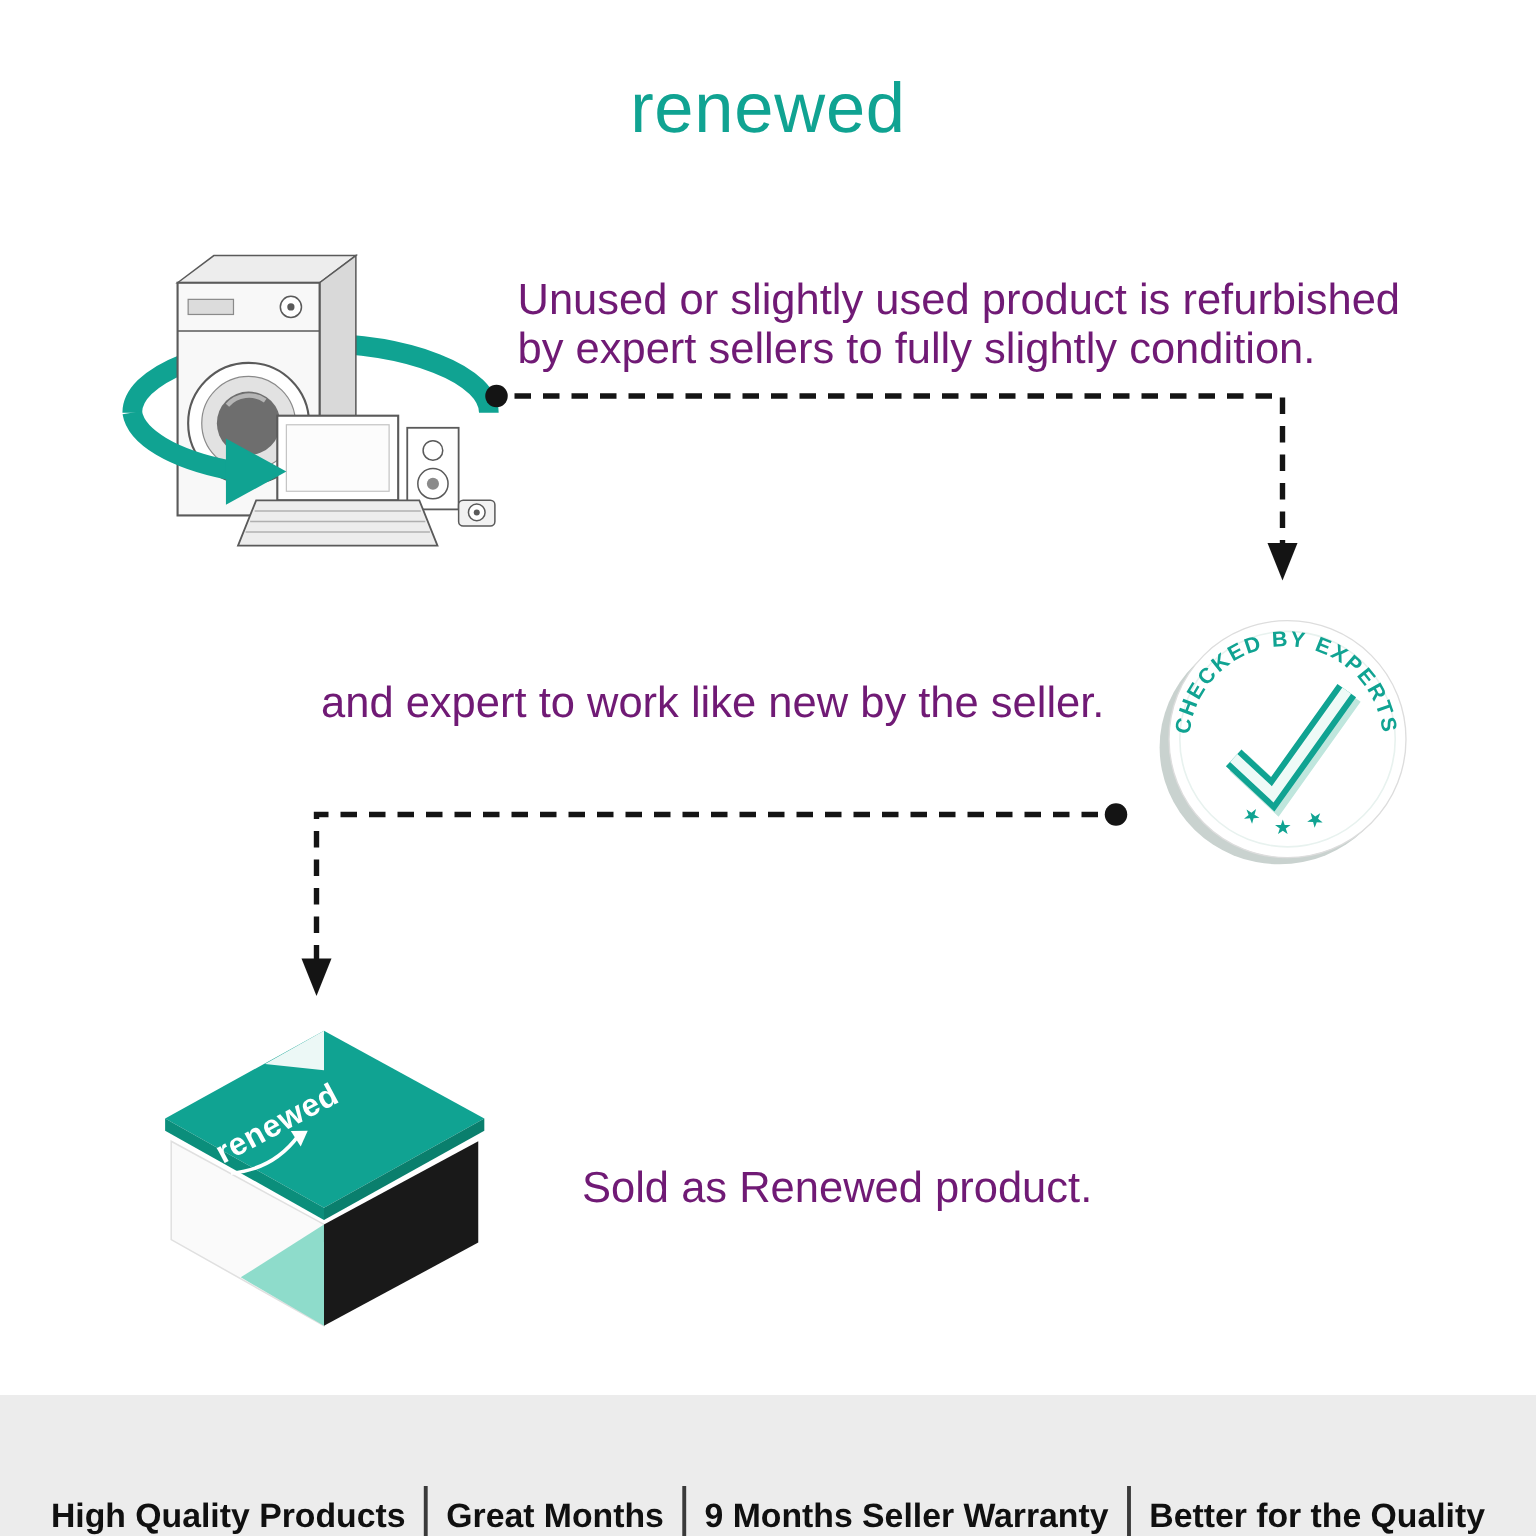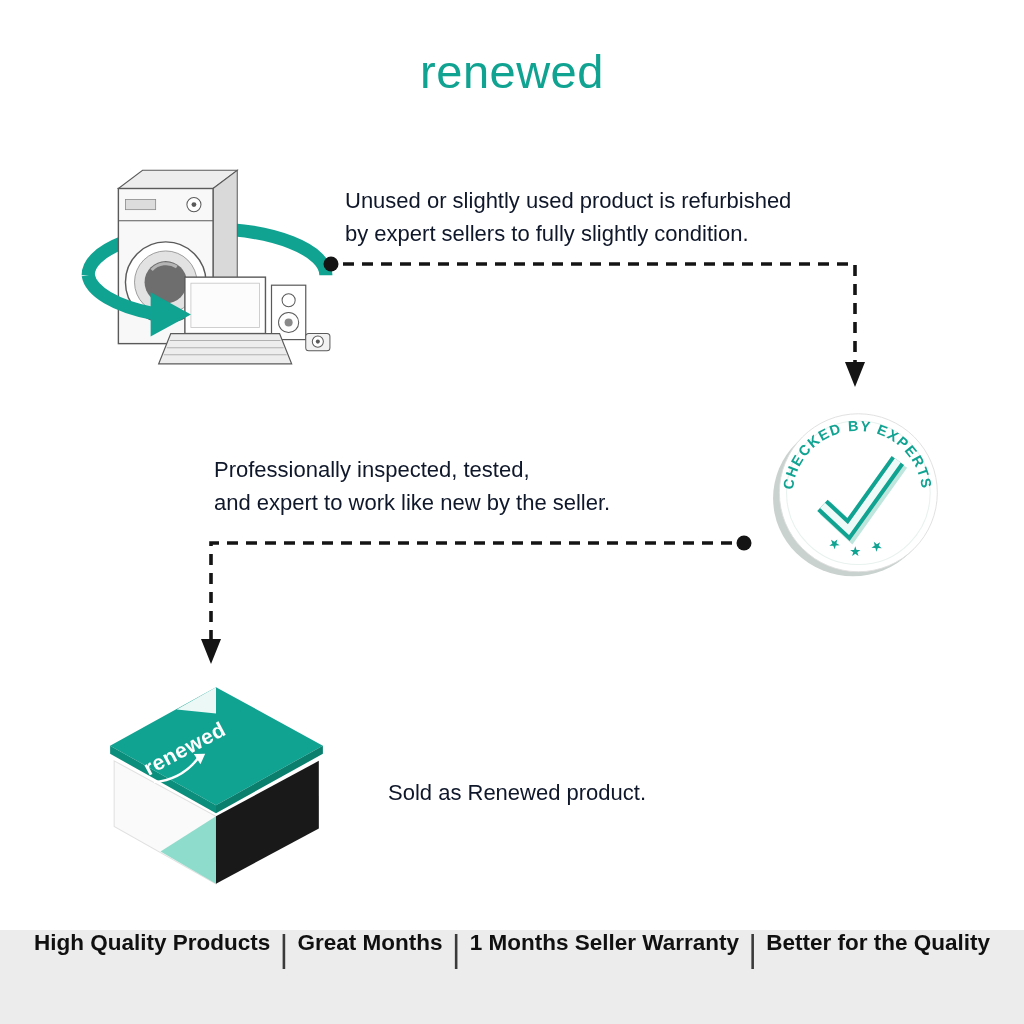--- a/index.html
+++ b/index.html
@@ -12,39 +12,39 @@
   *{margin:0;padding:0;box-sizing:border-box}
   html,body{width:1024px;height:1024px}
   body{
     position:relative;background:#ffffff;overflow:hidden;
     font-family:"Liberation Sans","DejaVu Sans",sans-serif;color:var(--ink);
   }
   .title{
     position:absolute;top:44px;left:0;width:100%;text-align:center;
     font-size:47px;font-weight:500;color:var(--accent);letter-spacing:.5px;
   }
-  .step-text{position:absolute;font-size:22px;line-height:33px;color:#0f172a}
+  .step-text{position:absolute;font-size:29px;line-height:33px;color:#701a75}
   .step1{left:345px;top:184px}
   .step2{left:214px;top:453px}
   .step3{left:388px;top:776px}
   .connectors{position:absolute;left:0;top:0;width:1024px;height:1024px;pointer-events:none}
   .dash{fill:none;stroke:#141414;stroke-width:3.6;stroke-dasharray:11 8}
   .illus1{position:absolute;left:66px;top:136px;width:274px;height:244px}
   .badge{position:absolute;left:765px;top:398px;width:184px;height:194px}
   .box-illus{position:absolute;left:98px;top:672px;width:240px;height:220px}
   .f-acc{fill:var(--accent)}
   .s-acc{stroke:var(--accent)}
   .f-mint{fill:var(--mint)}
   .arcband{fill:none;stroke-width:13;stroke:var(--accent)}
   .badge-arc-text{font-size:16px;font-weight:700;letter-spacing:1.6px;fill:var(--accent)}
   .badge-stars{font-size:15px;letter-spacing:5px;fill:var(--accent)}
   .box-label{font-size:21px;font-weight:700;fill:#ffffff;letter-spacing:.5px}
   .footer{
     position:absolute;left:0;bottom:0;width:100%;height:94px;background:var(--footer-bg);
-    display:flex;align-items:flex-start;justify-content:space-between;padding:0 34px;
+    display:flex;align-items:flex-end;justify-content:space-between;padding:0 34px;
   }
   .footer-item{font-size:22.5px;font-weight:700;color:#101010;white-space:nowrap}
   .footer-sep{font-size:32px;font-weight:100;color:#3a3a3a;transform:scaleY(1.15);margin:0 6px}
 </style>
 </head>
 <body>
 
 <div class="title">renewed</div>
 
 <svg class="illus1" viewBox="0 0 272 242">
@@ -112,21 +112,20 @@
   <circle cx="104" cy="100" r="88" fill="#ffffff" stroke="#dddddd" stroke-width="1"></circle>
   <circle cx="104" cy="100" r="80" fill="none" stroke="#e8f2ef" stroke-width="1.2"></circle>
   <text class="badge-arc-text"><textPath href="#arcTop" startOffset="50%" text-anchor="middle">CHECKED BY EXPERTS</textPath></text>
   <path d="M 64,114 L 93,141 L 148,64" stroke="#bfe6dd" stroke-width="18" fill="none" transform="translate(3,3)"></path>
   <path d="M 64,114 L 93,141 L 148,64" class="s-acc" stroke-width="17" fill="none"></path>
   <path d="M 64,114 L 93,141 L 148,64" stroke="#eefaf7" stroke-width="8" fill="none"></path>
   <text class="badge-stars"><textPath href="#arcBottom" startOffset="50%" text-anchor="middle">★ ★ ★</textPath></text>
 </svg>
 
 <div class="step-text step2">
-  <div>Professionally inspected, tested,</div>
   <div>and expert to work like new by the seller.</div>
 </div>
 
 <svg class="box-illus" viewBox="0 0 238 218">
   <polygon points="16,88 117,143 117,210 16,153" fill="#fafafa" stroke="#e0e0e0" stroke-width="1"></polygon>
   <polygon points="117,143 117,210 62,178" class="f-mint"></polygon>
   <polygon points="117,143 219,88 219,155 117,210" fill="#191919"></polygon>
   <polygon points="12,73 117,15 223,73 117,132" class="f-acc"></polygon>
   <polygon points="12,73 117,132 117,140 12,81" fill="#0b8e7b"></polygon>
   <polygon points="117,132 223,73 223,81 117,140" fill="#0a7f6d"></polygon>
@@ -140,16 +139,16 @@
 
 <div class="step-text step3">
   <div>Sold as Renewed product.</div>
 </div>
 
 <div class="footer">
   <span class="footer-item">High Quality Products</span>
   <span class="footer-sep">|</span>
   <span class="footer-item">Great Months</span>
   <span class="footer-sep">|</span>
-  <span class="footer-item">1 Months Seller Warranty</span>
+  <span class="footer-item">9 Months Seller Warranty</span>
   <span class="footer-sep">|</span>
   <span class="footer-item">Better for the Quality</span>
 </div>
 
 </body></html>

